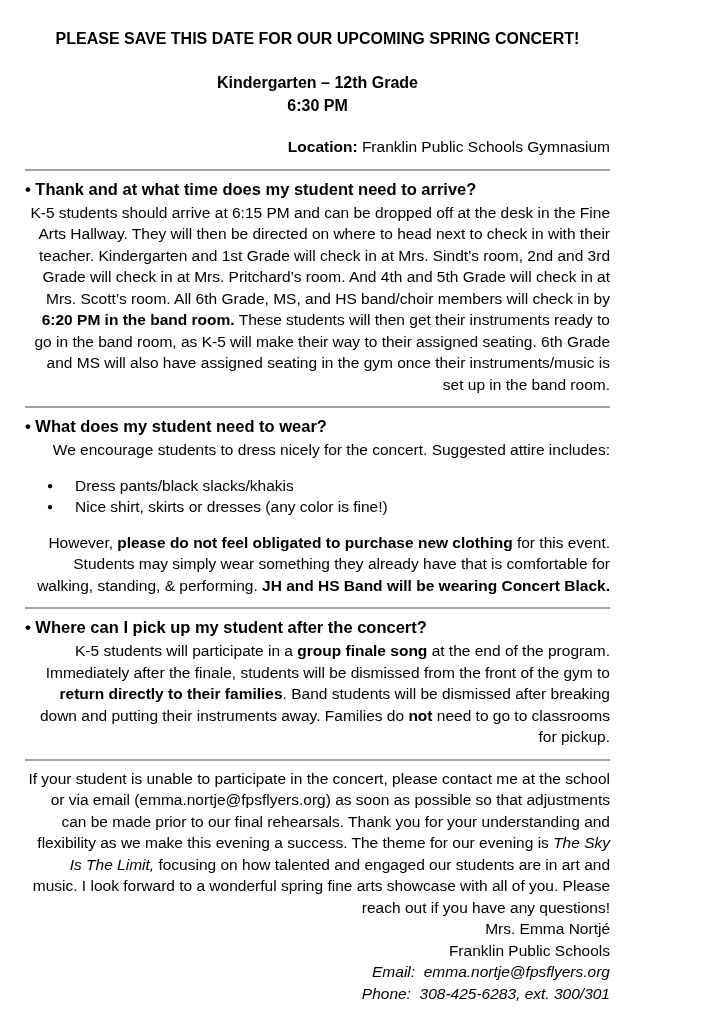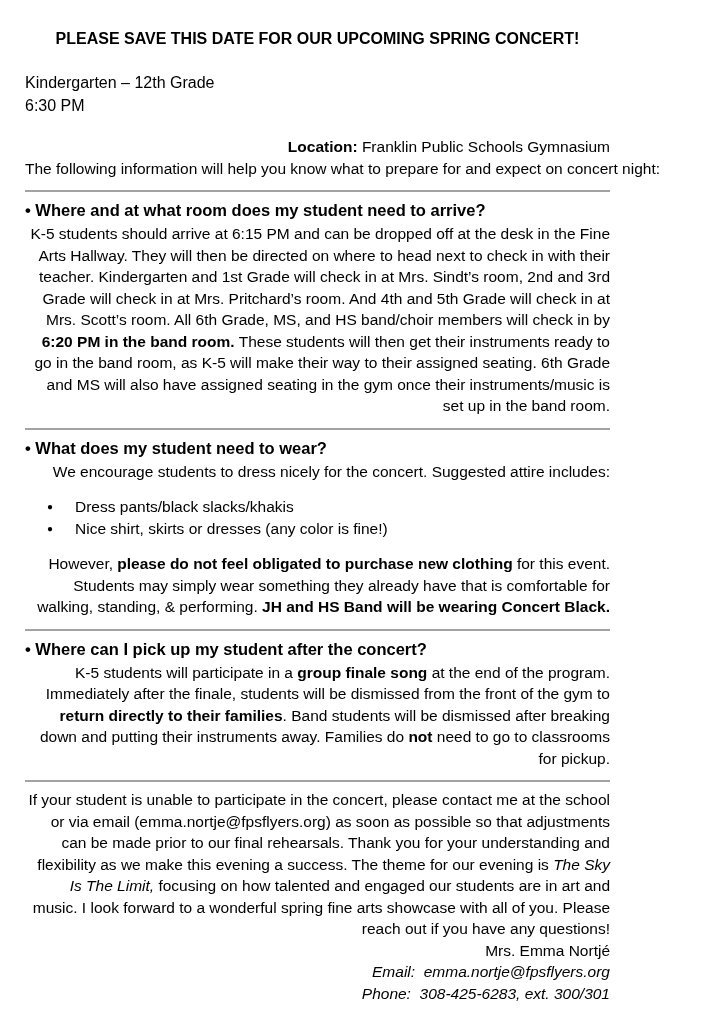--- a/index.html
+++ b/index.html
@@ -6,21 +6,21 @@
   body {
     width: 719px; height: 1024px; overflow: hidden;
     font-family: "Liberation Sans", sans-serif;
     font-size: 15.5px; line-height: 21.5px; color: #000000;
   }
   .page { box-sizing: border-box; width: 635px; height: 1024px; padding: 28px 25px 0 25px; }
   .title {
     margin: 0 0 22px 0; text-align: center;
     font-weight: 700; font-size: 16px; line-height: 22px;
   }
-  .subtitle { margin: 0 0 19px 0; text-align: left; font-weight: 400; font-size: 16px; }
+  .subtitle { margin: 0 0 19px 0; text-align: center; font-weight: 700; font-size: 16px; }
   .subtitle div { line-height: 22.5px; }
   p.para { margin: 0; text-align: right; }
   .location { margin-bottom: 14px; }
   .nowrap { white-space: nowrap; }
   hr.divider {
     border: none; border-top: 2px solid #a3a3a3;
     margin: 11px 0 7px 0; height: 0;
   }
   .heading {
     margin: 0 0 2px 0; font-weight: 700; font-size: 16.5px; line-height: 22px;
@@ -46,25 +46,24 @@
 
   <p class="title">PLEASE SAVE THIS DATE FOR OUR UPCOMING SPRING CONCERT!</p>
 
   <div class="subtitle">
     <div>Kindergarten – 12th Grade</div>
     <div>6:30 PM</div>
   </div>
 
   <p class="para location"><span class="b">Location:</span><span> Franklin Public Schools Gymnasium</span></p>
 
-  <p class="para nowrap">The following information will help you know what to prepare for and expect on concert night:</p>
 
   <hr class="divider">
 
-  <p class="heading">• Where and at what room does my student need to arrive?</p>
+  <p class="heading">• Thank and at what time does my student need to arrive?</p>
   <p class="para"><span>K-5 students should arrive at 6:15 PM and can be dropped off at the desk in the Fine Arts Hallway. They will then be directed on where to head next to check in with their teacher. Kindergarten and 1st Grade will check in at Mrs. Sindt’s room, 2nd and 3rd Grade will check in at Mrs. Pritchard’s room. And 4th and 5th Grade will check in at Mrs. Scott’s room. All 6th Grade, MS, and HS band/choir members will check in by </span><span class="b">6:20 PM in the band room.</span><span> These students will then get their instruments ready to go in the band room, as K-5 will make their way to their assigned seating. 6th Grade and MS will also have assigned seating in the gym once their instruments/music is set up in the band room.</span></p>
 
   <hr class="divider">
 
   <p class="heading">• What does my student need to wear?</p>
   <p class="para nowrap">We encourage students to dress nicely for the concert. Suggested attire includes:</p>
   <ul class="bullets">
     <li><span class="dot">●</span><span>Dress pants/black slacks/khakis</span></li>
     <li><span class="dot">●</span><span>Nice shirt, skirts or dresses (any color is fine!)</span></li>
   </ul>
@@ -74,17 +73,18 @@
 
   <p class="heading">• Where can I pick up my student after the concert?</p>
   <p class="para"><span>K-5 students will participate in a </span><span class="b">group finale song</span><span> at the end of the program.</span><br><span>Immediately after the finale, students will be dismissed from the front of the gym to </span><span class="b">return directly to their families</span><span>. Band students will be dismissed after breaking down and putting their instruments away. Families do </span><span class="b">not</span><span> need to go to classrooms for pickup.</span></p>
 
   <hr class="divider">
 
   <p class="para closing"><span>If your student is unable to participate in the concert, please contact me at the school or via email (emma.nortje@fpsflyers.org) as soon as possible so that adjustments can be made prior to our final rehearsals. Thank you for your understanding and flexibility as we make this evening a success. The theme for our evening is </span><span class="i">The Sky Is The Limit,</span><span> focusing on how talented and engaged our students are in art and music. I look forward to a wonderful spring fine arts showcase with all of you. Please reach out if you have any questions!</span></p>
 
   <div class="signature">
     <div class="sig-name">Mrs. Emma Nortjé</div>
+    <div>Franklin Public Schools</div>
     <div class="ital pre">Email:  emma.nortje@fpsflyers.org</div>
     <div class="ital pre">Phone:  308-425-6283, ext. 300/301</div>
   </div>
 
 </div>
 
 </body></html>

